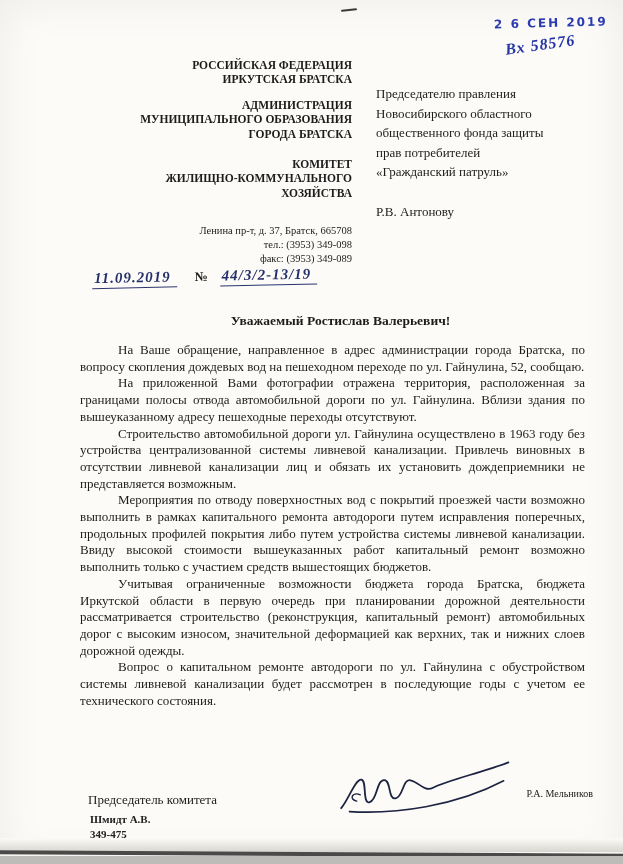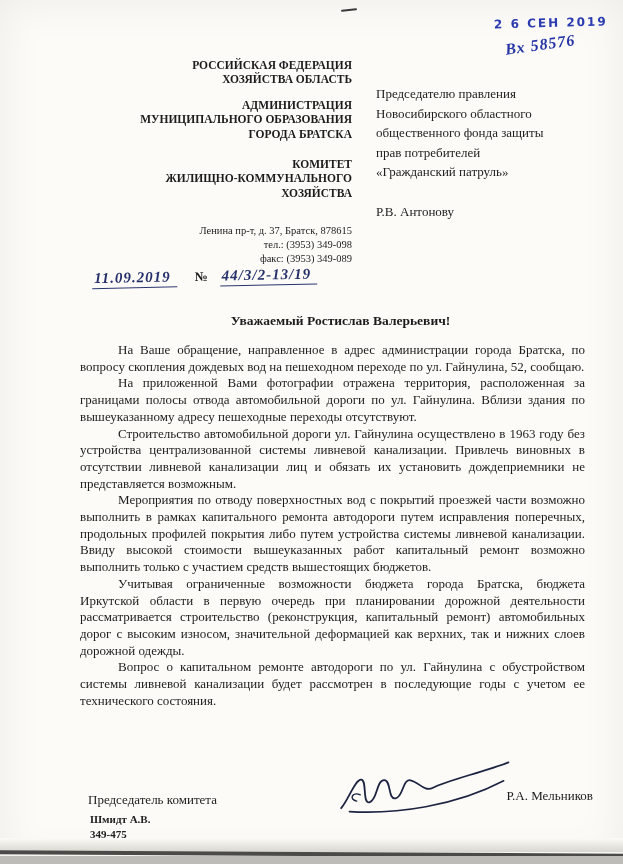--- a/index.html
+++ b/index.html
@@ -73,21 +73,21 @@
     position:absolute;top:342px;left:80px;width:505px;
     font-size:13px;line-height:1.285;text-align:justify;
   }
   .body-text p{margin:0;text-indent:38px;}
 
   
   .sign-row{
     position:absolute;top:788px;left:88px;width:505px;height:30px;
   }
   .sign-position{position:absolute;left:0;top:4px;font-size:13px;}
-  .sign-name{position:absolute;right:0;top:0;font-size:13px;}
+  .sign-name{position:absolute;right:0;top:0;font-size:10px;}
   .signature-svg{
     position:absolute;left:246px;top:-28px;width:190px;height:56px;
     transform:rotate(-4deg);
   }
 
   
   .footer{
     position:absolute;top:812px;left:90px;
     font-size:11px;line-height:1.35;font-weight:bold;color:#222;
   }
@@ -107,34 +107,34 @@
 <div class="page">
 
   <div class="pen-mark"></div>
 
   <div class="stamp-date">2 6 СЕН 2019</div>
   <div class="stamp-number">Вх 58576</div>
 
   <div class="sender">
     <div class="grp">
       <div class="b">РОССИЙСКАЯ ФЕДЕРАЦИЯ</div>
-      <div class="b">ХОЗЯЙСТВА ОБЛАСТЬ</div>
+      <div class="b">ИРКУТСКАЯ БРАТСКА</div>
     </div>
     <div class="grp">
       <div class="b">АДМИНИСТРАЦИЯ</div>
       <div class="b">МУНИЦИПАЛЬНОГО ОБРАЗОВАНИЯ</div>
       <div class="b">ГОРОДА БРАТСКА</div>
     </div>
     <div class="grp grp3">
       <div class="b">КОМИТЕТ</div>
       <div class="b">ЖИЛИЩНО-КОММУНАЛЬНОГО</div>
       <div class="b">ХОЗЯЙСТВА</div>
     </div>
     <div class="contact">
-      <div>Ленина пр-т, д. 37, Братск, 878615</div>
+      <div>Ленина пр-т, д. 37, Братск, 665708</div>
       <div>тел.: (3953) 349-098</div>
       <div>факс: (3953) 349-089</div>
     </div>
   </div>
 
   <div class="ref-line">
     <span class="hand u">11.09.2019</span>
     <span class="no">№</span>
     <span class="hand u">44/3/2-13/19</span>
   </div>

